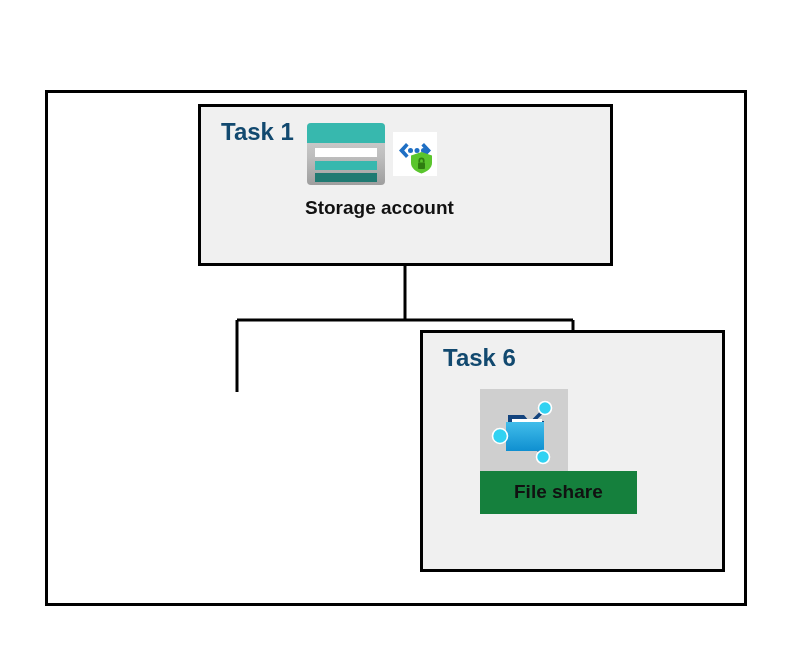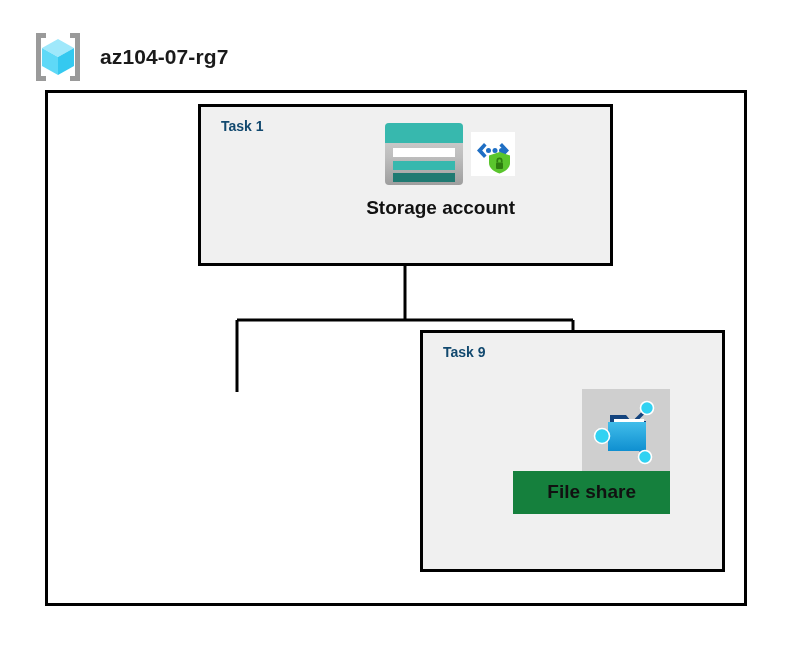--- a/index.html
+++ b/index.html
@@ -66,32 +66,32 @@
     box-sizing: border-box;
   }
   #task-box-1 { left: 198px; top: 104px; width: 415px; height: 162px; }
   #task-box-2 { left: 72px;  top: 330px; width: 303px; height: 242px; }
   #task-box-3 { left: 420px; top: 330px; width: 305px; height: 242px; }
 
   .task-label {
     position: absolute;
     left: 20px;
     top: 11px;
-    font-size: 14px;
+    font-size: 24px;
     font-weight: bold;
     color: #12496f;
     white-space: nowrap;
   }
 
   
   .node {
     position: absolute;
     display: flex;
     flex-direction: column;
-    align-items: flex-end;
+    align-items: flex-start;
   }
   .node-caption {
     font-size: 19px;
     font-weight: bold;
     color: #111111;
     white-space: nowrap;
     text-align: center;
     line-height: 1.25;
   }
 
@@ -146,35 +146,20 @@
     height: 647px;
     pointer-events: none;
     overflow: visible;
   }
 </style>
 </head>
 <body>
 
 <div id="canvas">
 
-  <div class="rg-header">
-    <svg class="rg-icon" viewBox="0 0 56 54">
-
-      <path d="M16 3 L6 3 L6 51 L16 51 L16 46 L11 46 L11 8 L16 8 Z" fill="#9a9a9a"></path>
-
-      <path d="M40 3 L50 3 L50 51 L40 51 L40 46 L45 46 L45 8 L40 8 Z" fill="#9a9a9a"></path>
-
-      <path d="M28 9 L44 18 L28 27 L12 18 Z" fill="#9fe8fb"></path>
-
-      <path d="M12 18 L28 27 L28 45 L12 36 Z" fill="#5fd9f7"></path>
-
-      <path d="M44 18 L44 36 L28 45 L28 27 Z" fill="#35c9f0"></path>
-    </svg>
-    <div class="rg-title">az104-07-rg7</div>
-  </div>
 
   <div class="outer-box"></div>
 
   <svg class="connector-svg">
 
     <line x1="405" y1="266" x2="405" y2="320" stroke="#000000" stroke-width="3"></line>
 
     <line x1="237" y1="320" x2="573" y2="320" stroke="#000000" stroke-width="3"></line>
 
     <line x1="237" y1="320" x2="237" y2="392" stroke="#000000" stroke-width="3"></line>
@@ -227,21 +212,21 @@
           <path d="M26.3 30.5 L26.3 28.6 A2.2 2.2 0 0 1 30.7 28.6 L30.7 30.5" fill="none" stroke="#2e7d10" stroke-width="1.7"></path>
         </svg>
 
       </div>
       <div class="node-caption">Storage account</div>
     </div>
   </div>
 
 
   <div class="task-box" id="task-box-3">
-    <div class="task-label">Task 9</div>
+    <div class="task-label">Task 6</div>
 
     <div class="node" id="node-file-share">
       <div class="icon-file-wrap">
         <svg class="icon-file" viewBox="0 0 76 76">
           <defs>
             <linearGradient id="folderGrad" x1="0" y1="0" x2="0" y2="1">
               <stop offset="0%" stop-color="#41bdea"></stop>
               <stop offset="100%" stop-color="#0f8fd0"></stop>
             </linearGradient>
           </defs>

